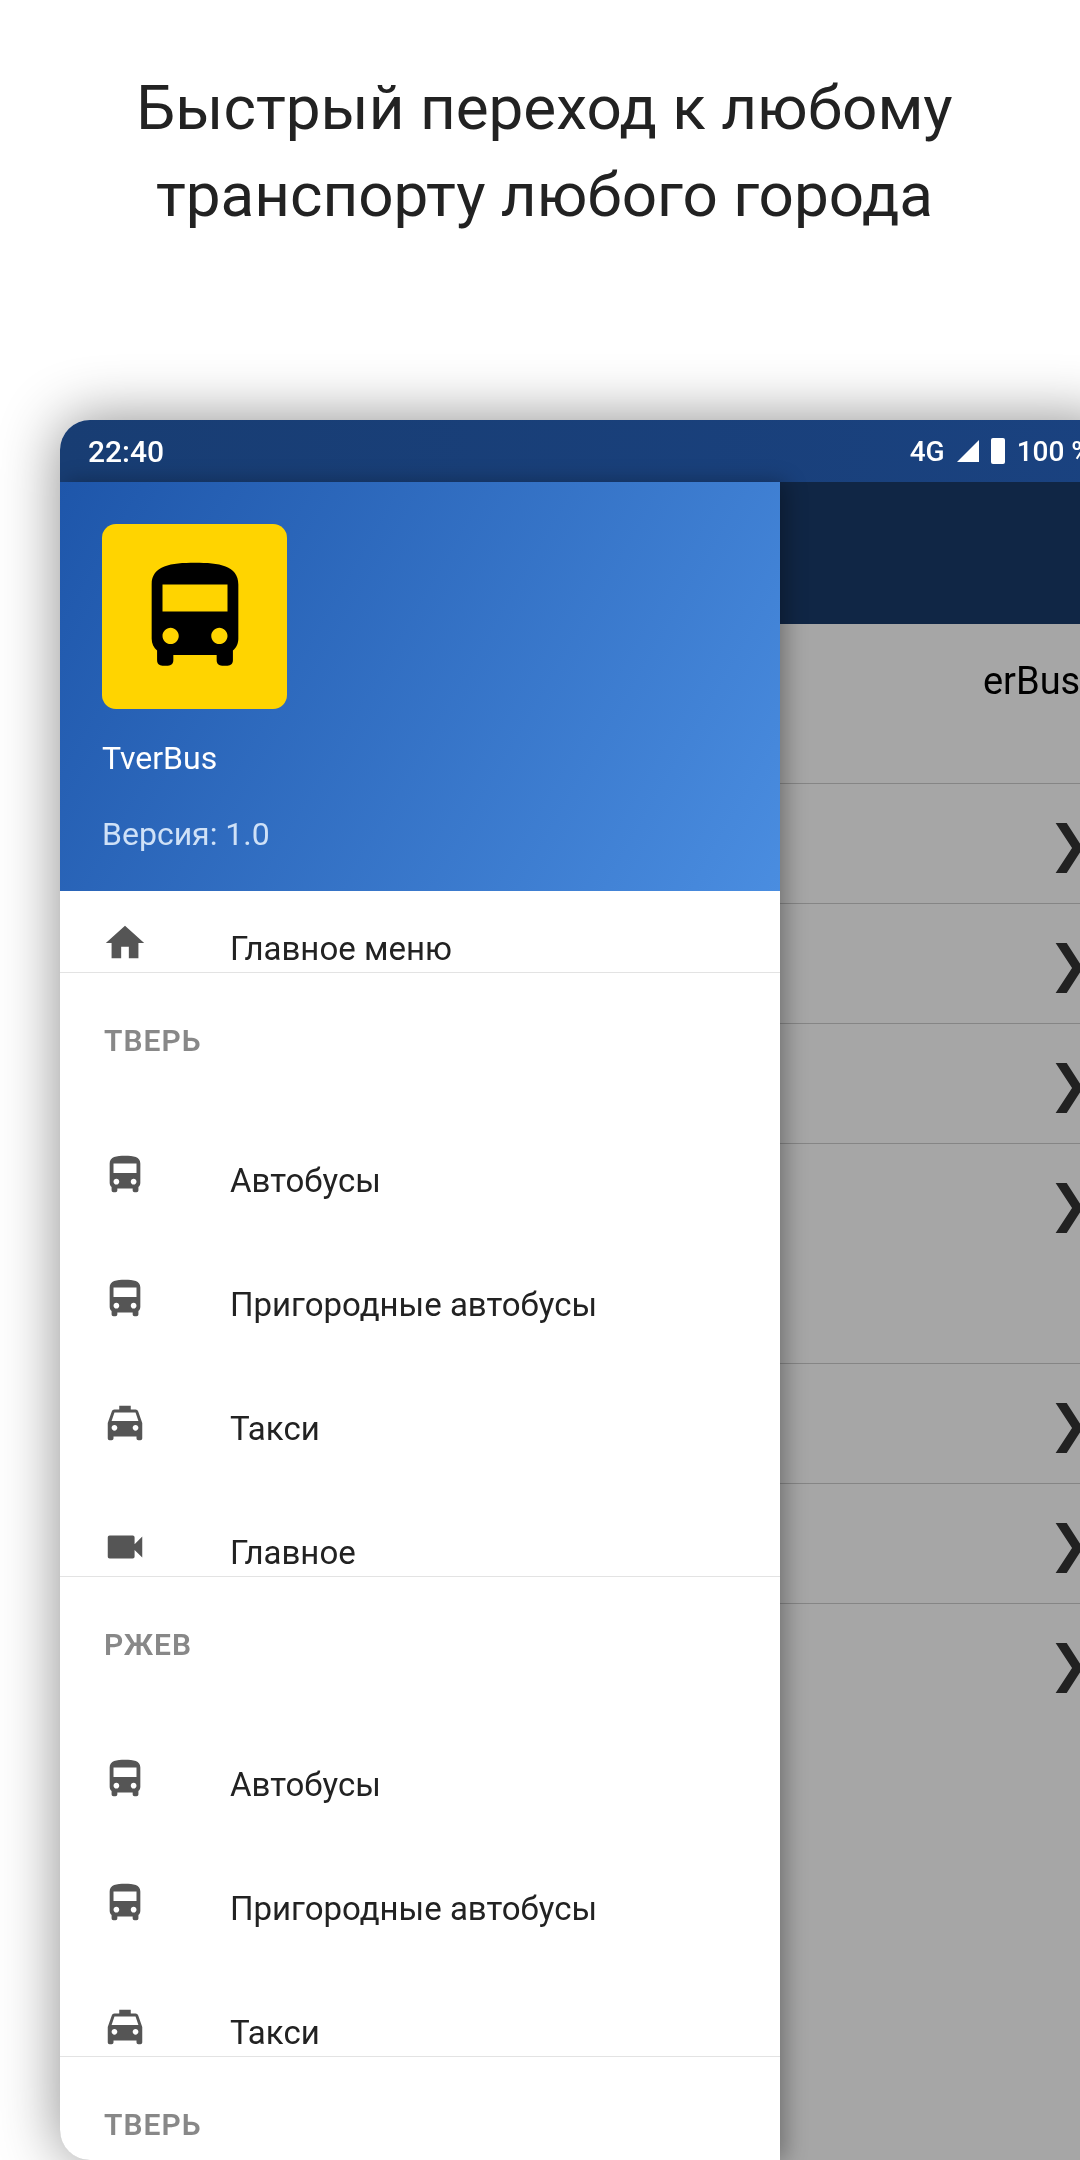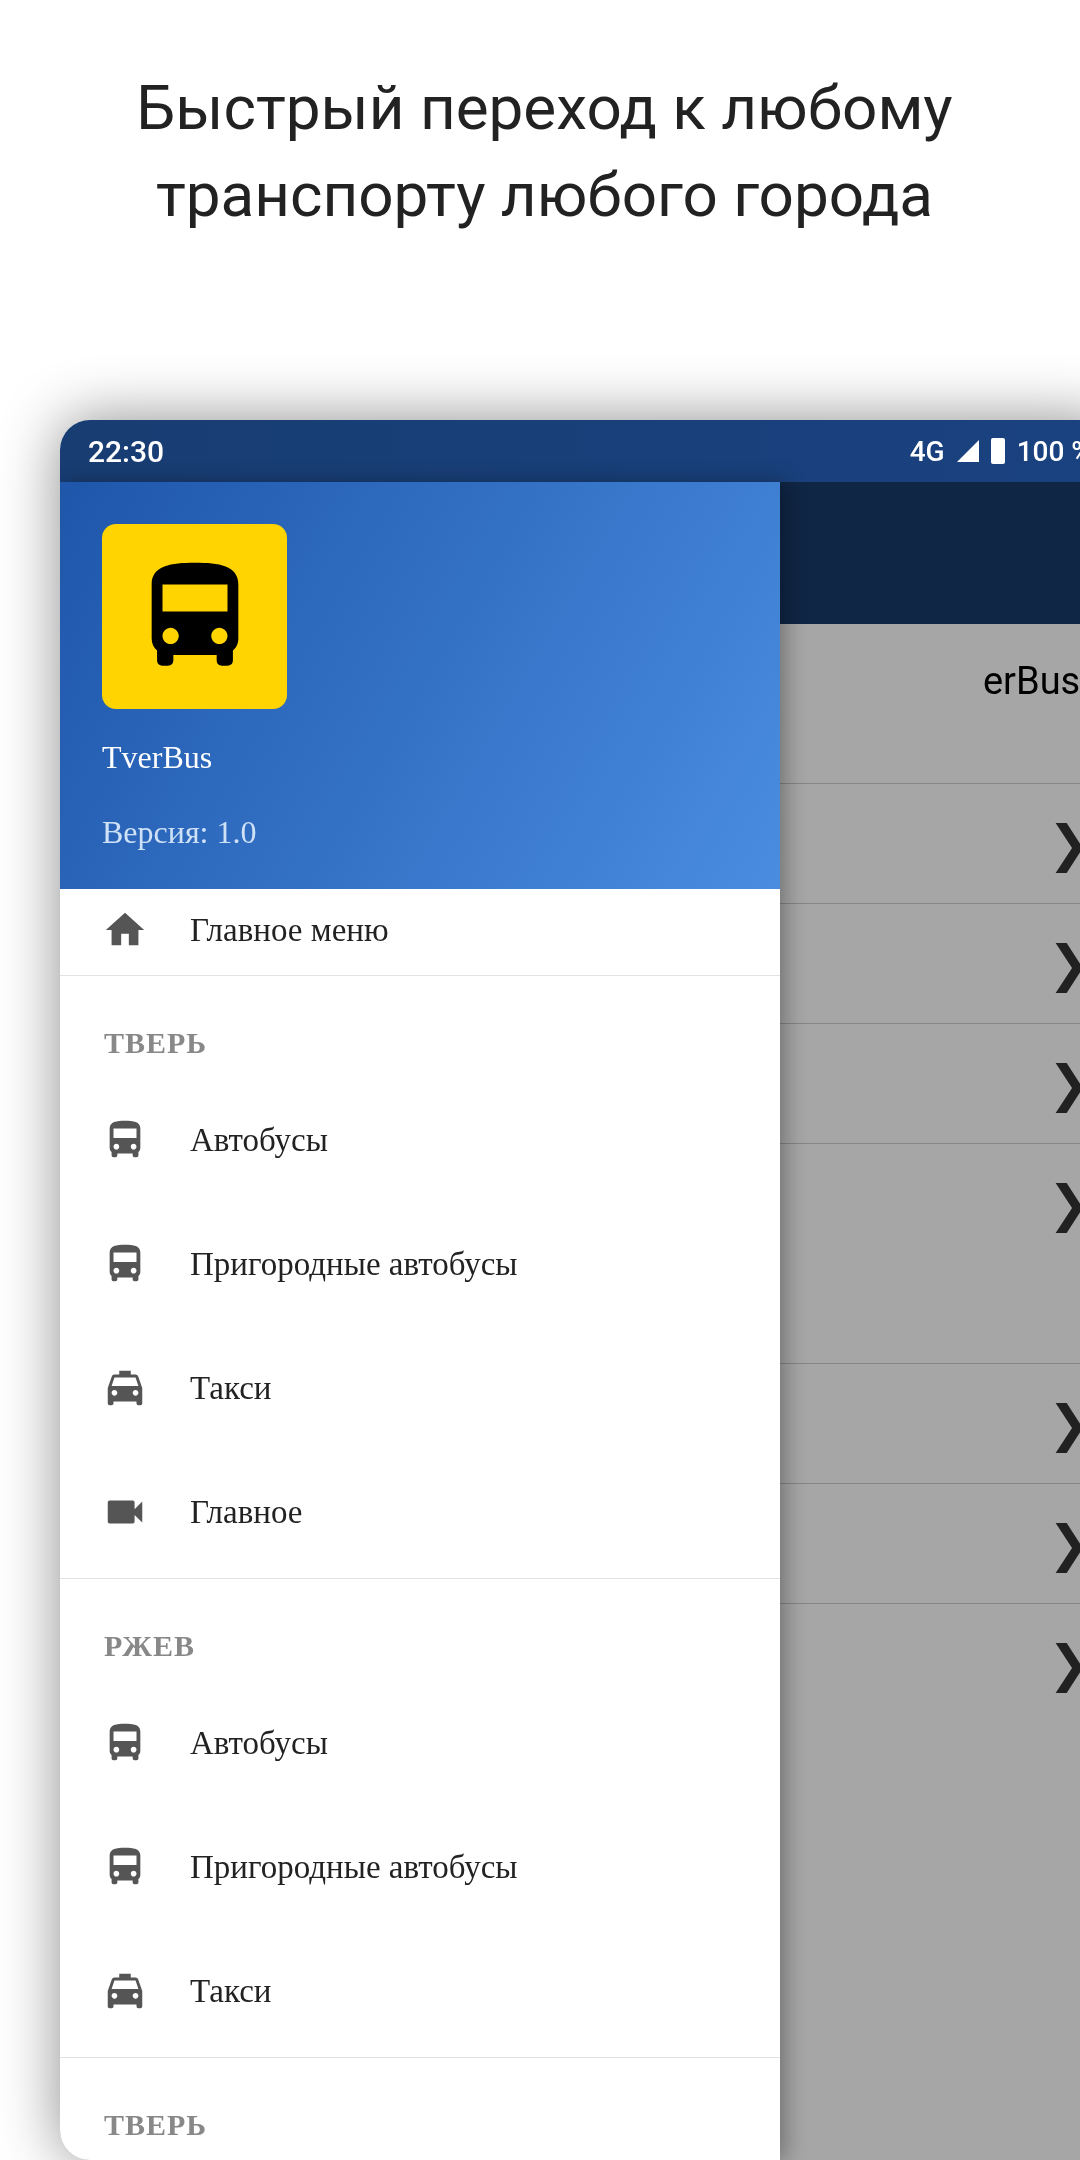--- a/index.html
+++ b/index.html
@@ -86,43 +86,42 @@
   }
 
   
   .drawer {
     position:absolute; top:62px; left:0; bottom:0;
     width: 720px;
     background:#fff;
     box-shadow: 6px 0 20px rgba(0,0,0,0.3);
     display:flex; flex-direction:column;
     overflow-y:auto;
-    font-family:Liberation Serif, serif;
   }
   .drawer-header {
     background: linear-gradient(120deg, #1e56aa, #4a8de0);
     color:#fff;
     padding: 42px 42px 38px 42px;
   }
   .app-icon {
     width: 185px; height: 185px;
     background:#ffd400;
     border-radius: 14px;
     display:flex; align-items:center; justify-content:center;
     margin-bottom: 30px;
   }
   .app-icon svg { width: 130px; height: 130px; }
   .app-name { font-size: 32px; margin-bottom: 6px; }
   .app-version { font-size: 32px; color: #cfe1f7; margin-top: 38px; }
 
   .drawer-item {
     height: 124px;
-    display:flex; align-items:center;
+    display:flex; align-items:flex-end;
     padding: 0 40px;
-    gap: 40px;
+    gap: 80px;
   }
   .drawer-item .icon { width: 50px; height: 50px; color:#555; display:flex;align-items:center;justify-content:center; }
   .drawer-item .icon svg { width:46px; height:46px; fill:#555; }
   .drawer-item .label { font-size: 33px; color:#222; }
   .drawer-section {
     font-size: 30px; color:#888; font-weight:600;
     padding: 50px 16px 18px 44px;
     letter-spacing: 1px;
   }
   .drawer-divider { height:1px; background:#e3e3e3; margin-top:4px; }
@@ -137,21 +136,21 @@
     <div class="stripe" style="background: rgb(255, 255, 255); top: 780px;"></div>
     <div class="stripe" style="background: rgb(74, 166, 184); top: 890px;"></div>
     <div class="stripe" style="background: rgb(42, 116, 208); top: 1000px;"></div>
   </div>
 
 <div class="headline">Быстрый переход к любому транспорту любого города</div>
 
 <div class="phone">
 
   <div class="statusbar">
-    <span>22:30</span>
+    <span>22:40</span>
     <span class="right">
       <span>4G</span>
       <span class="sig-triangle"></span>
       <span class="batt"></span>
       <span>100 %</span>
     </span>
   </div>
 
   <div class="app-content">
     <div class="app-header">

